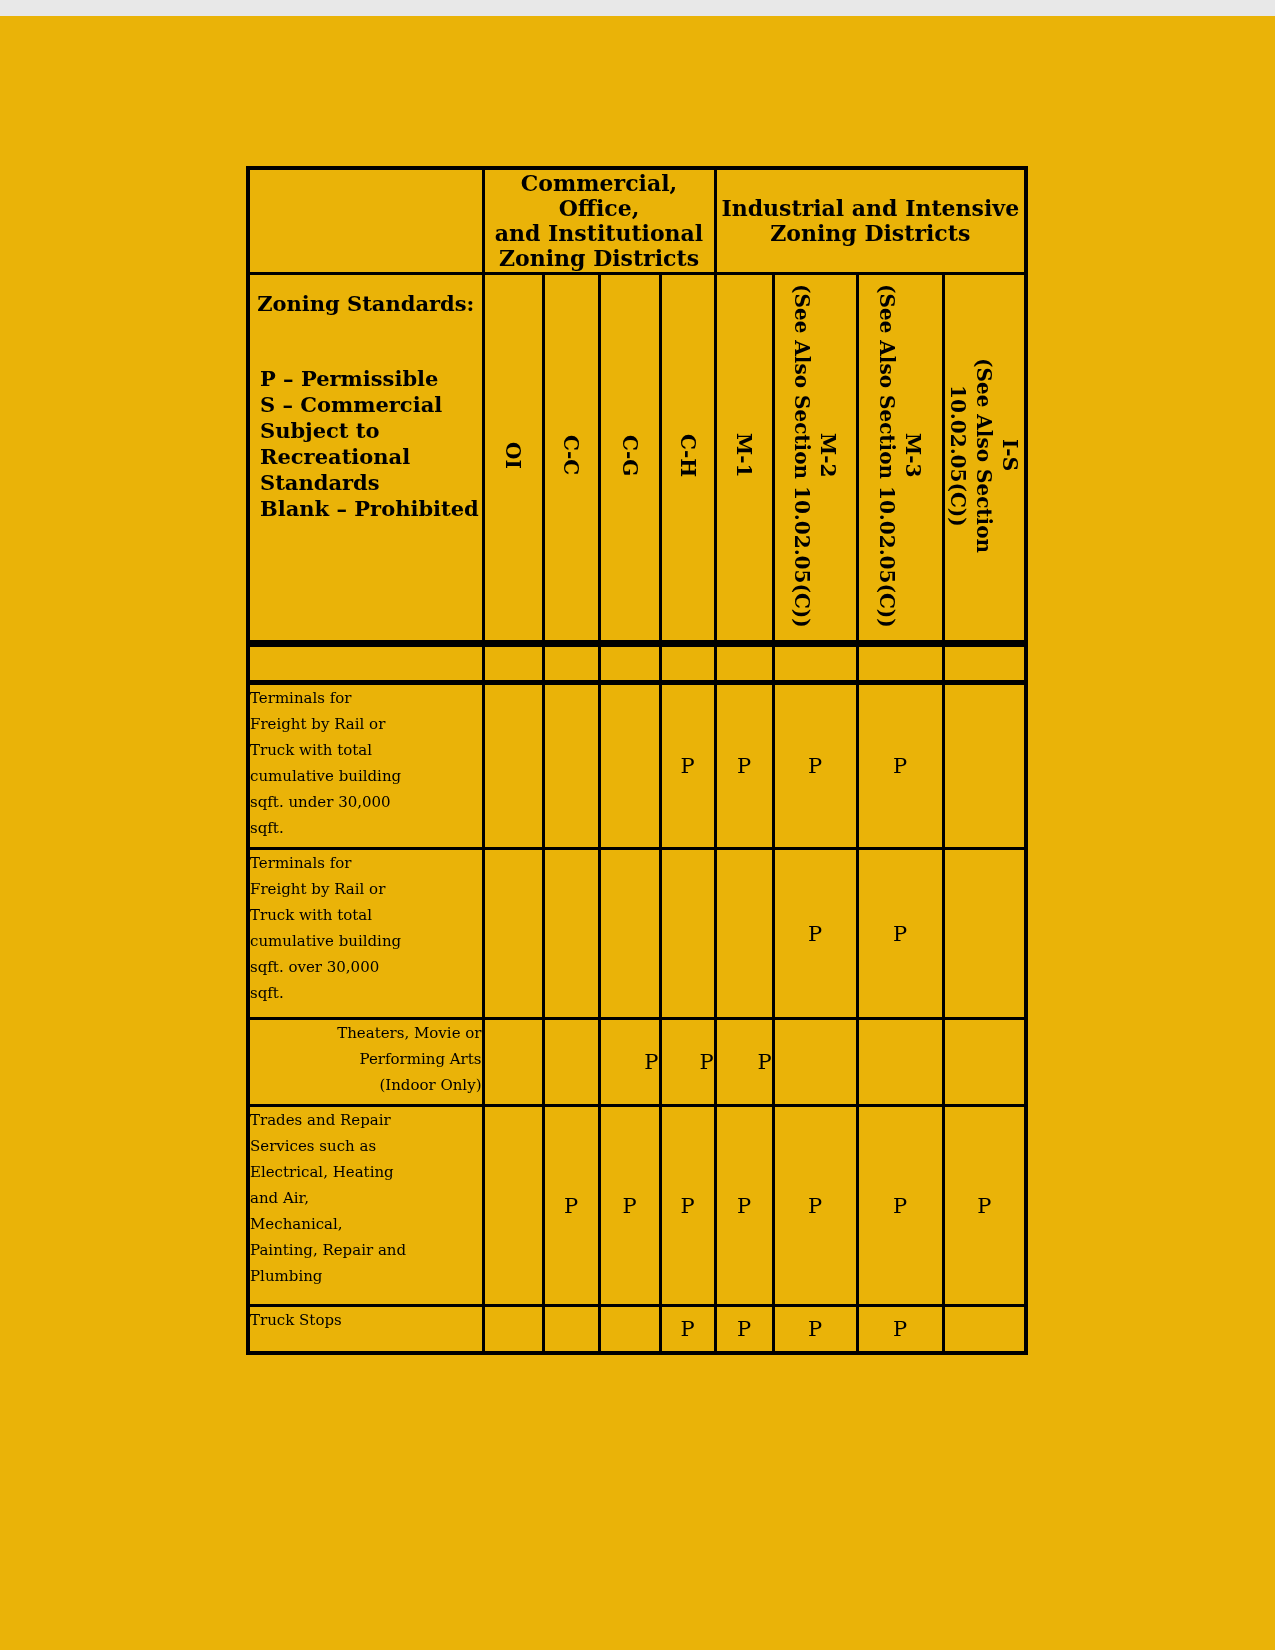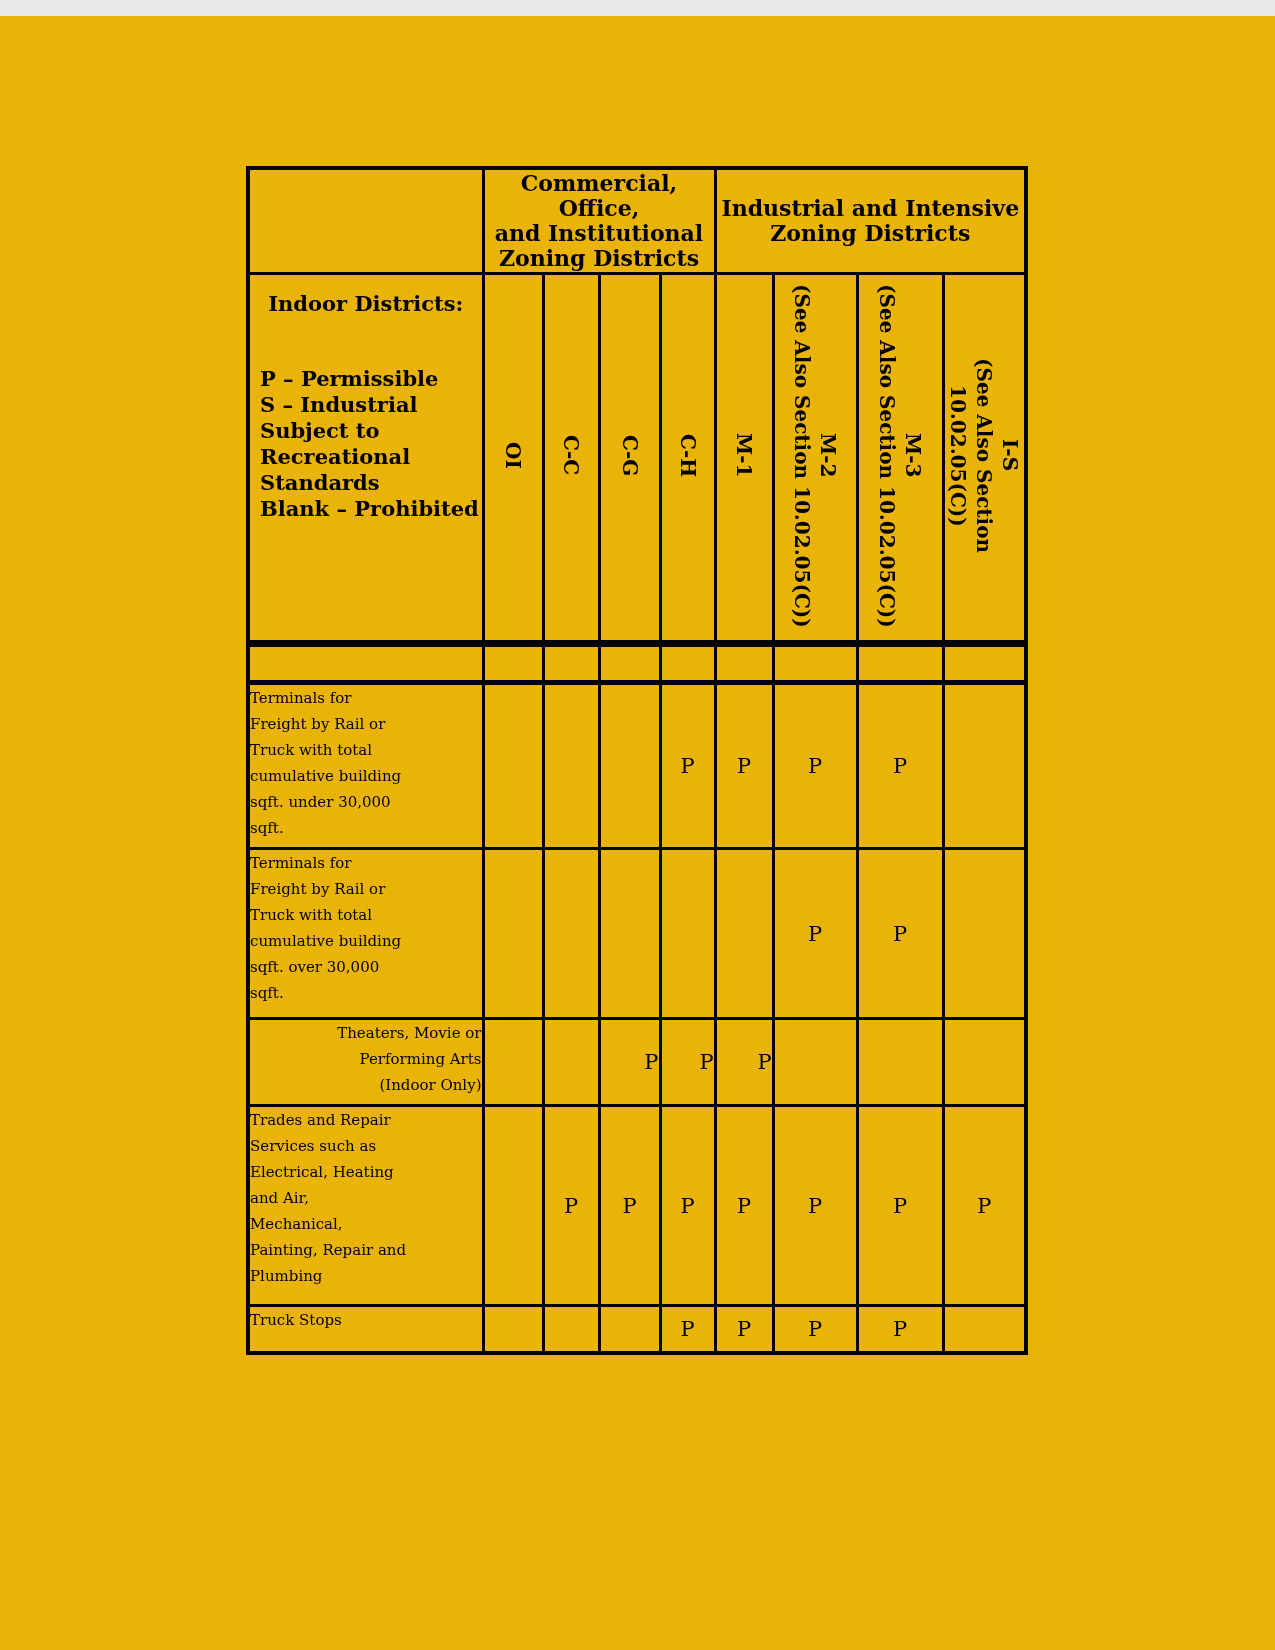--- a/index.html
+++ b/index.html
@@ -115,24 +115,24 @@
       <td></td>
       <td class="group-header" colspan="4">Commercial, Office,
 and Institutional
 Zoning Districts</td>
       <td class="group-header group-sep-l" colspan="4">Industrial and Intensive
 Zoning Districts</td>
     </tr>
 
     <tr class="header2">
       <td class="legend-cell">
-        <div class="legend-title">Indoor Districts:</div>
+        <div class="legend-title">Zoning Standards:</div>
         <div class="legend-lines">
           <div>P – Permissible</div>
-          <div>S – Industrial</div>
+          <div>S – Commercial</div>
           <div>Subject to</div>
           <div>Recreational</div>
           <div>Standards</div>
           <div>Blank – Prohibited</div>
         </div>
       </td>
       <td class="vcol"><div class="vtext">OI</div></td>
       <td class="vcol"><div class="vtext">C-C</div></td>
       <td class="vcol"><div class="vtext">C-G</div></td>
       <td class="vcol"><div class="vtext">C-H</div></td>

